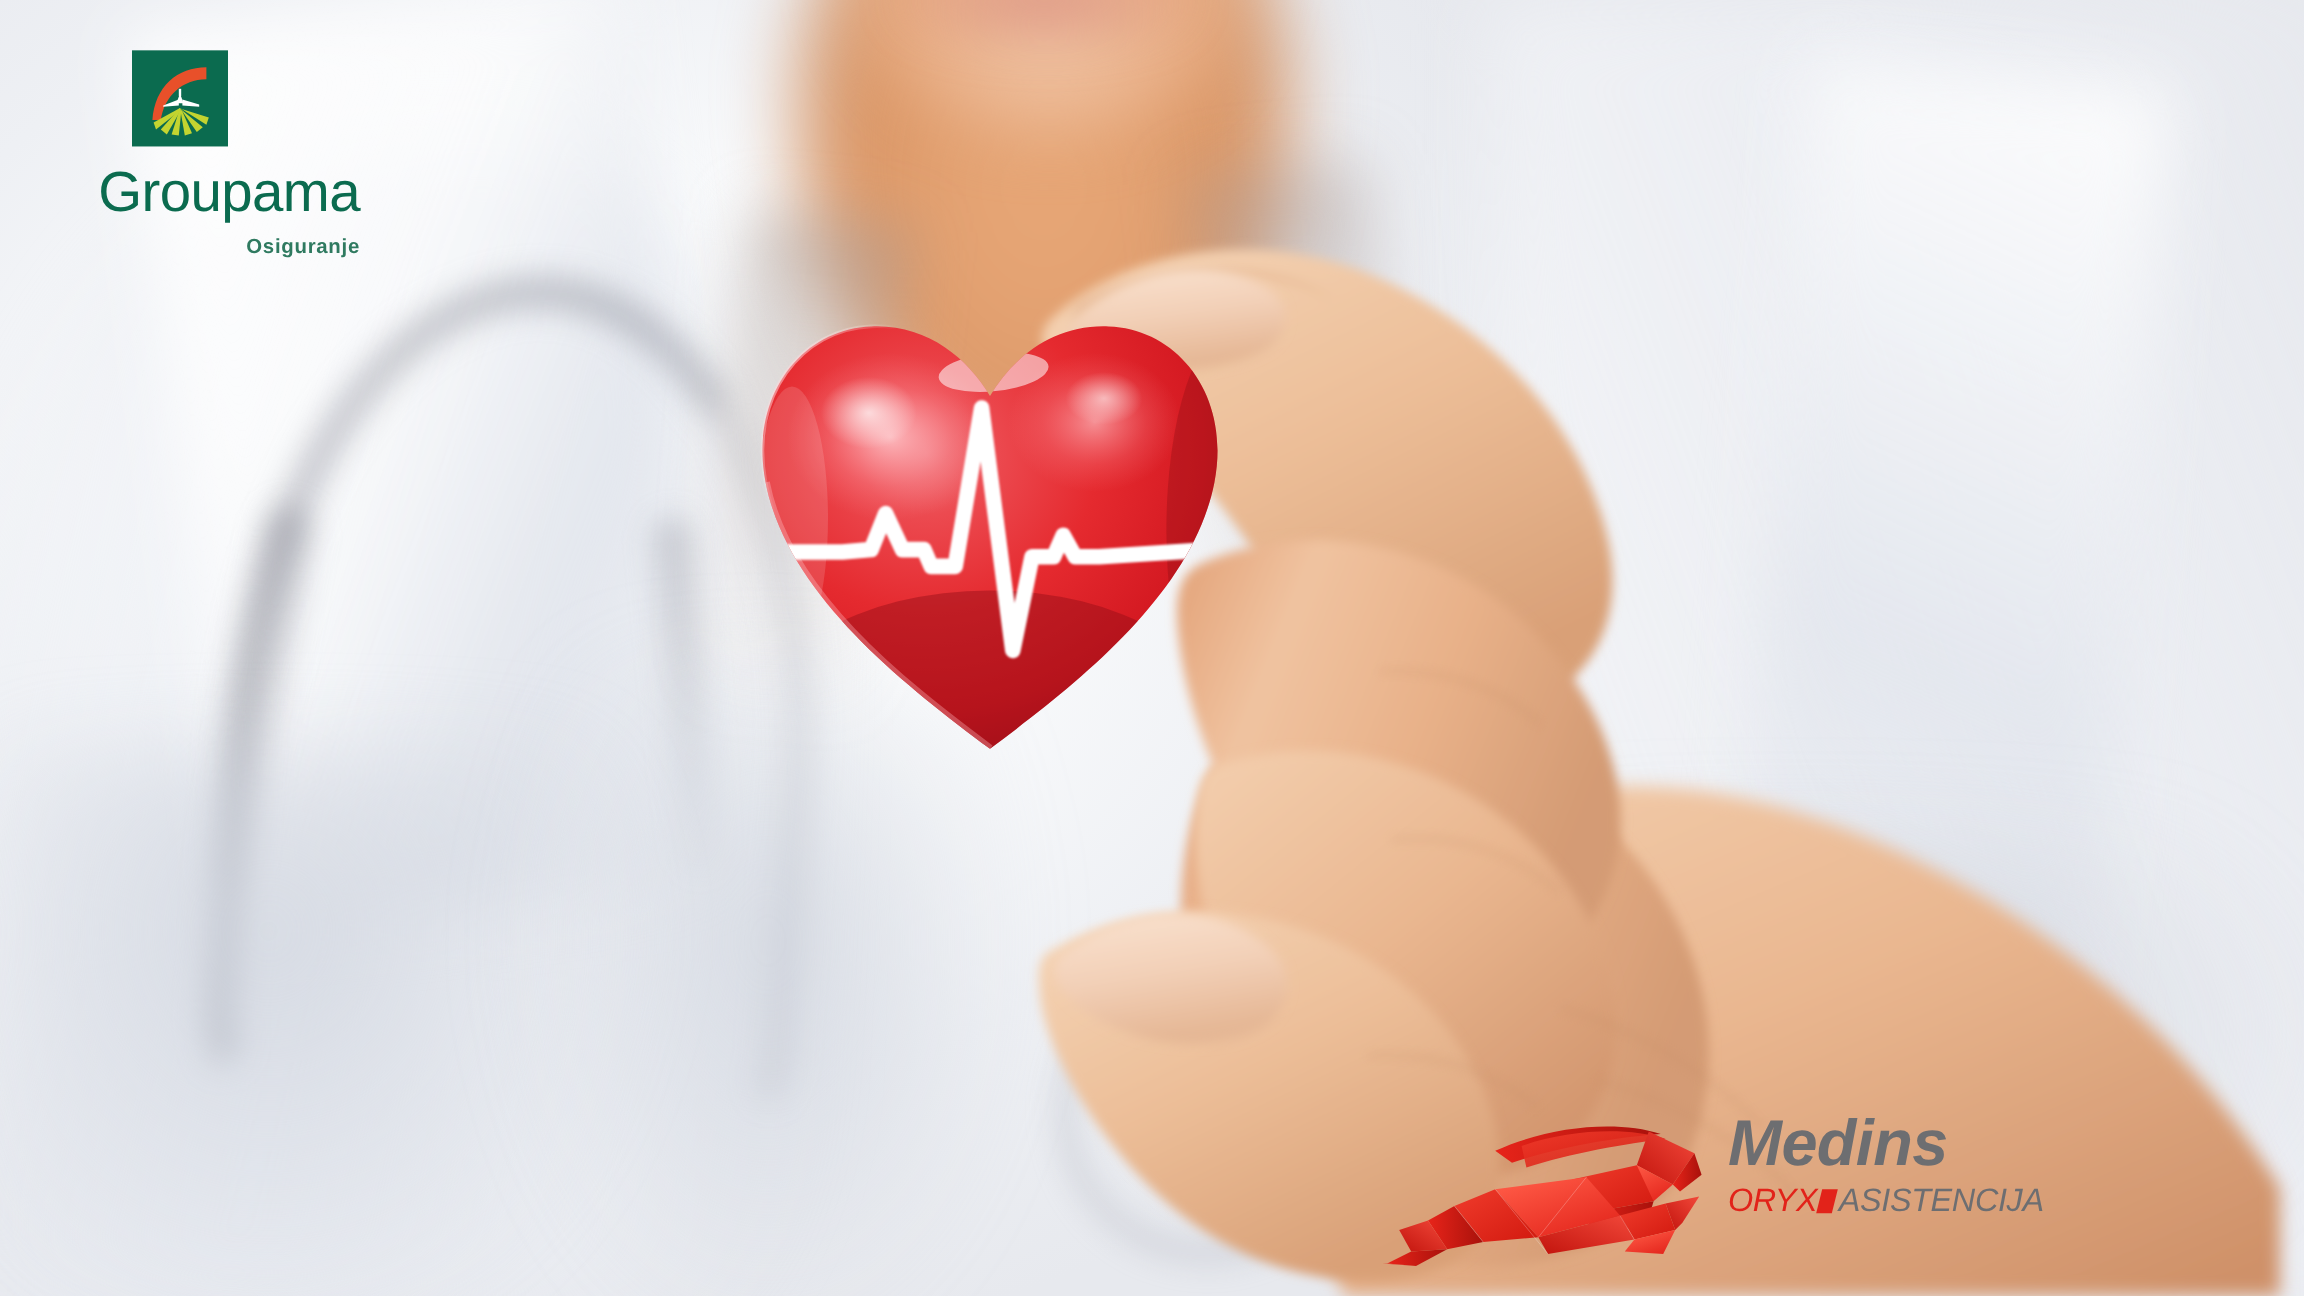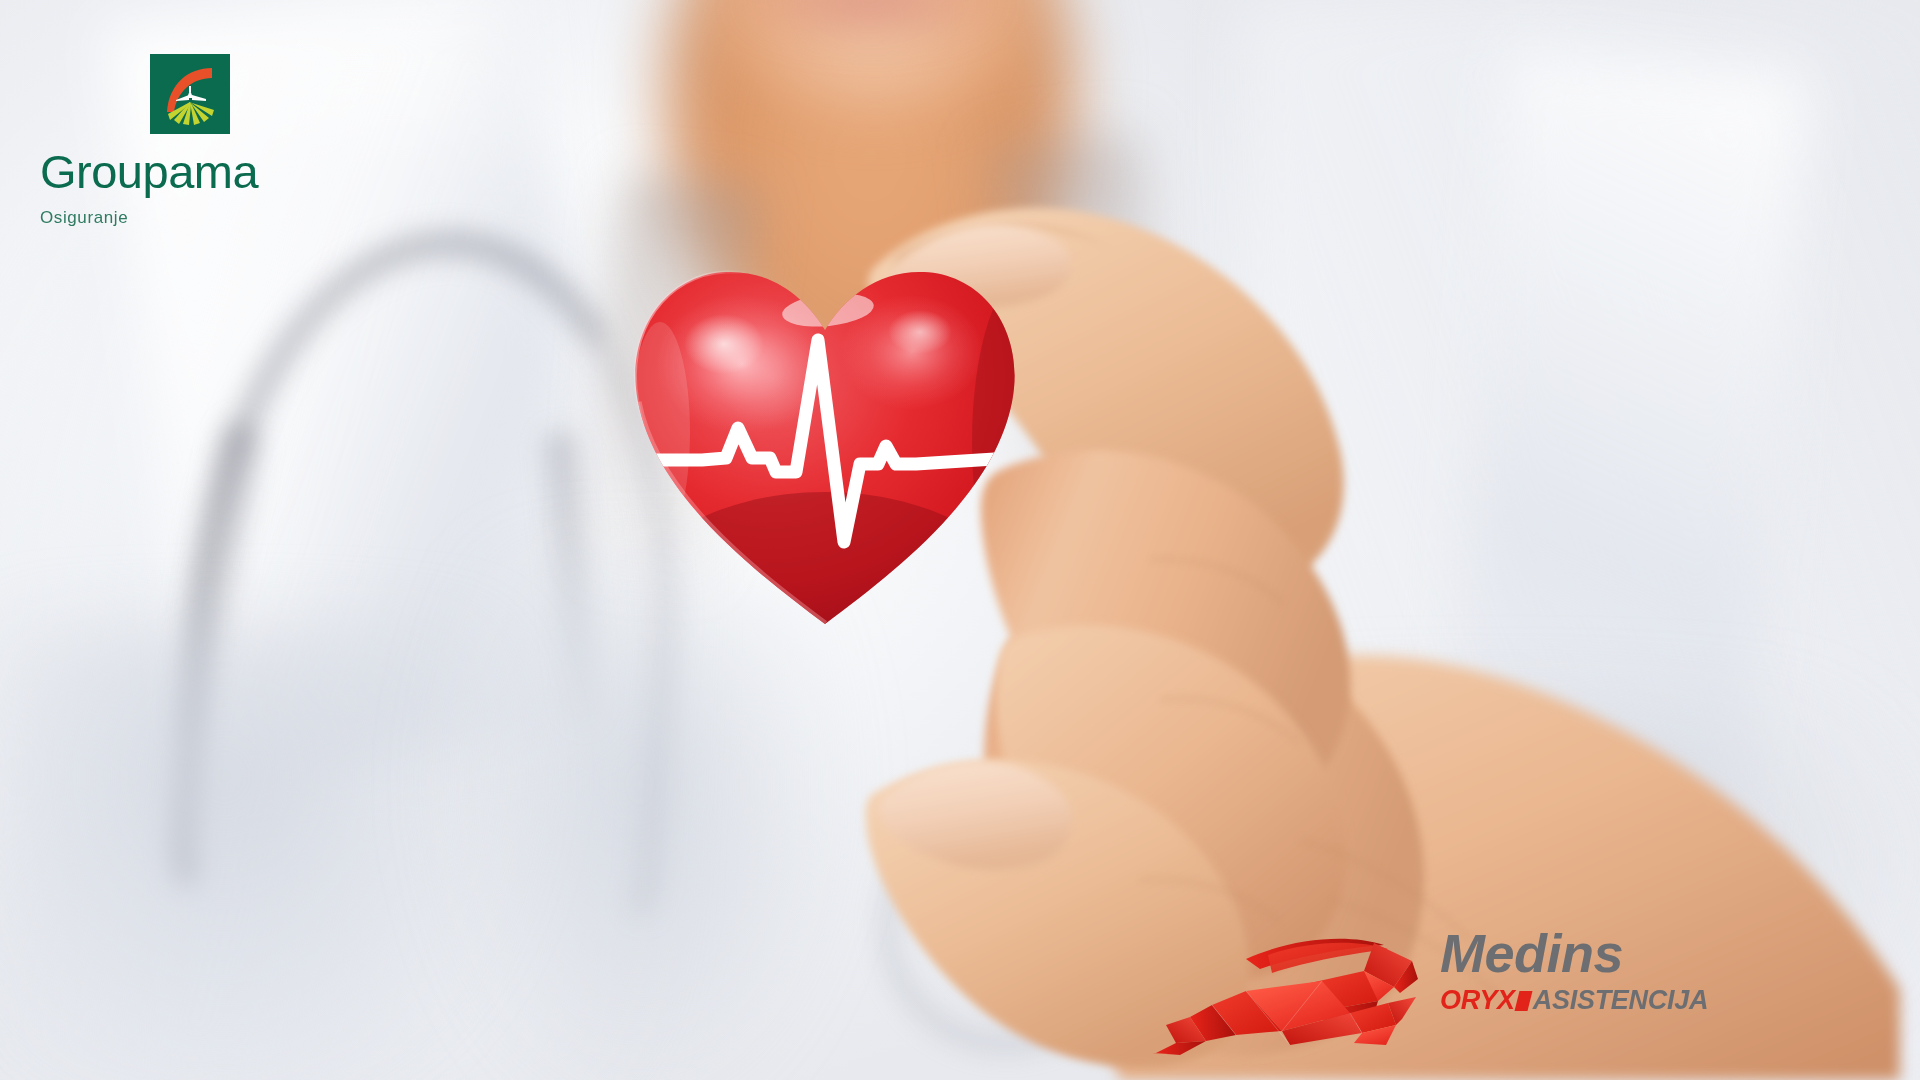--- a/index.html
+++ b/index.html
@@ -183,24 +183,23 @@
   
   .heart-wrap {
     position: absolute;
     left: 620px; top: 232px;
     width: 410px; height: 400px;
   }
 
   
   .groupama {
     position: absolute;
-    left: 0px; top: 44px;
+    left: 0px; top: 32px;
     width: 300px;
-    text-align: left;
-    padding-left: 40px;
+    text-align: right;
   }
   .gp-mark {
     width: 80px; height: 80px;
     margin: 10px auto 0 auto;
     background: #0b6b4f;
     position: relative;
     overflow: hidden;
   }
   .gp-wordmark {
     margin-top: 14px;
@@ -208,21 +207,21 @@
     letter-spacing: -0.5px;
     color: #0b6b4f;
     font-weight: 400;
     line-height: 1;
   }
   .gp-sub {
     margin-top: 13px;
     font-size: 17px;
     color: #2f7a60;
     letter-spacing: 0.6px;
-    font-weight: 400;
+    font-weight: 700;
   }
 
   
   .medins {
     position: absolute;
     left: 1430px; top: 925px;
     width: 470px;
     height: 130px;
   }
   .medins-oryx {
@@ -237,21 +236,21 @@
     font-weight: bold;
     color: #6d6e71;
     letter-spacing: -0.5px;
     line-height: 1.05;
     font-style: italic;
   }
   .medins-tag {
     position: absolute;
     left: 10px; top: 60px;
     font-size: 27px;
-    font-weight: bold;
+    font-weight: normal;
     font-style: italic;
     letter-spacing: -0.3px;
     white-space: nowrap;
   }
   .tag-oryx { color: #e2231a; }
   .tag-asist { color: #6d6e71; }
   .tag-slash {
     display: inline-block;
     width: 13px; height: 20px;
     background: #e2231a;

